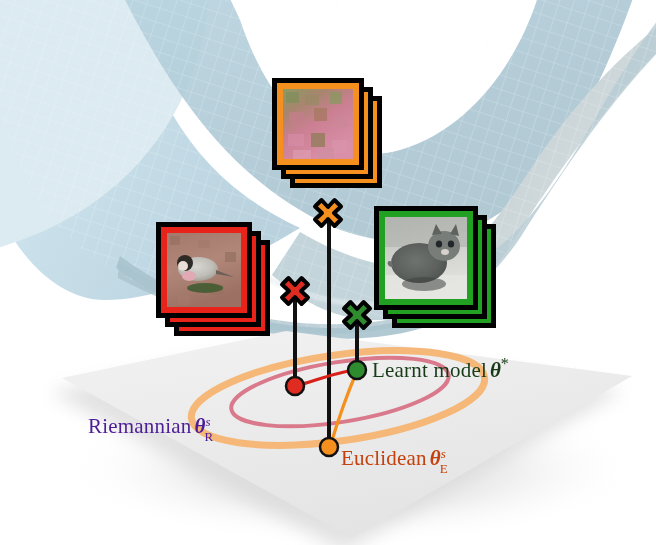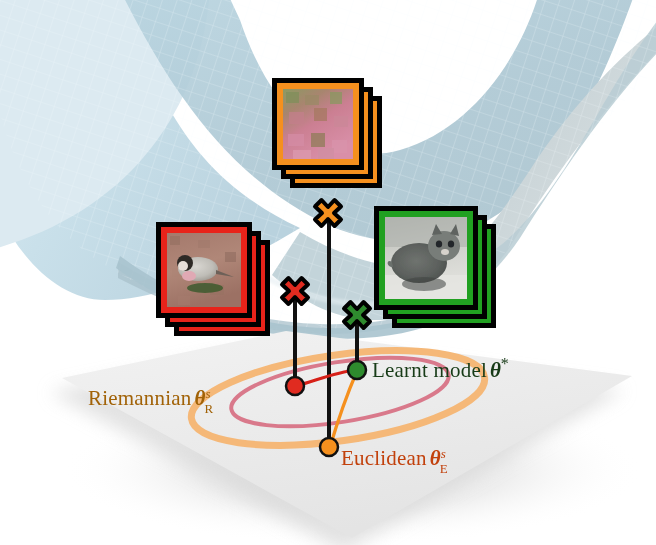--- a/index.html
+++ b/index.html
@@ -60,21 +60,21 @@
     left: -6px;
     font-style: normal;
   }
   .star {
     font-size: 16px;
     vertical-align: super;
     position: relative;
     top: -2px;
   }
   #label-learnt  { left: 372px; top: 358px; color: #173b17; }
-  #label-riemann { left: 88px;  top: 388px; color: #a16207; }
+  #label-riemann { left: 88px;  top: 416px; color: #4c1d95; }
   #label-euclid  { left: 341px; top: 448px; color: #c2410c; }
 </style>
 </head>
 <body>
 
 <div id="figure-root">
 
   <svg id="scene-svg" viewBox="0 0 656 545">
     <defs>
 

